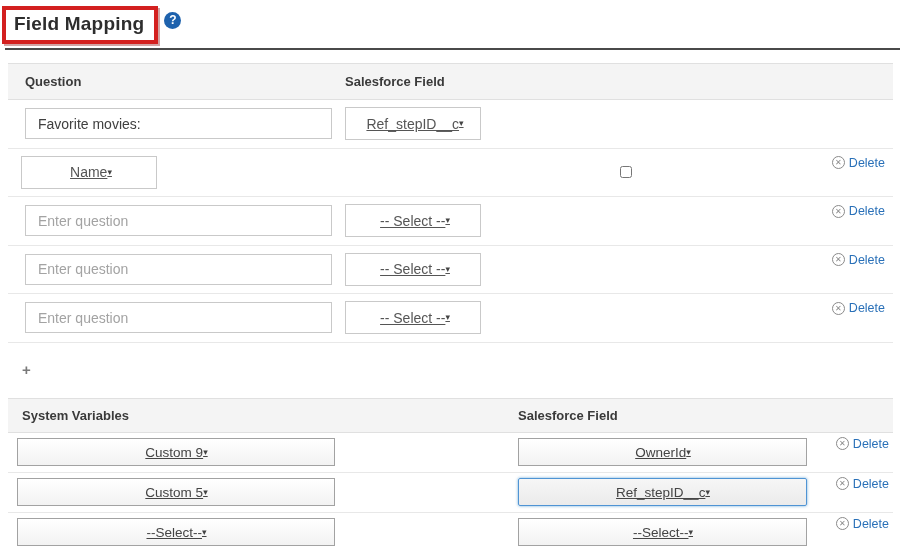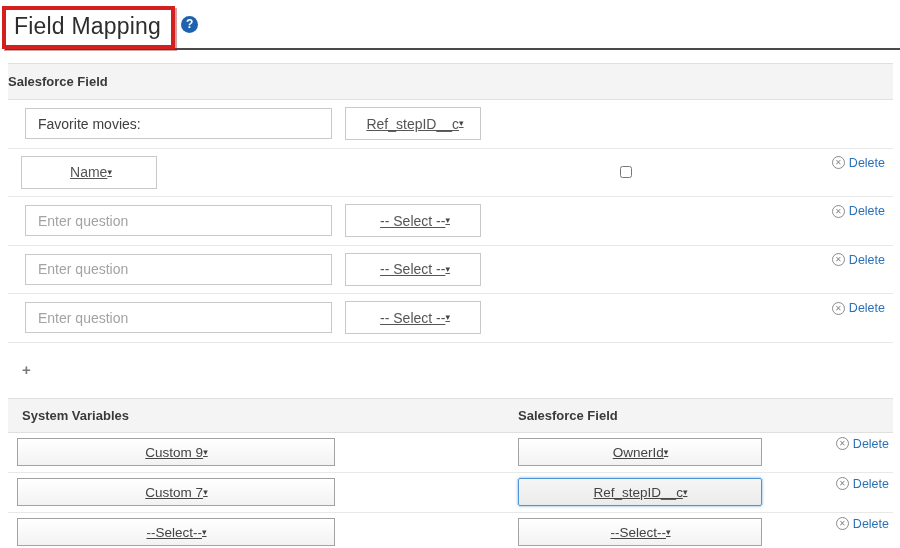--- a/index.html
+++ b/index.html
@@ -4,21 +4,21 @@
 <style>
   * { box-sizing: border-box; margin: 0; padding: 0; }
   html, body { width: 900px; height: 548px; overflow: hidden; background: #fff;
     font-family: "Liberation Sans", sans-serif; color: #555; }
 
   
   .title-bar { padding: 6px 0 0 0; height: 46px; position: relative; }
   .redbox { display: inline-block; border: 4px solid #d3201f;
     box-shadow: 2px 2px 0 rgba(140,25,25,.4);
     padding: 3px 10px 5px 8px; margin-left: 2px; background: #fff; }
-  .page-title { font-size: 23px; font-weight: normal; color: #2d2d2d; letter-spacing: .2px; }
+  .page-title { font-size: 19px; font-weight: bold; color: #2d2d2d; letter-spacing: .2px; }
   .help-icon { display: inline-flex; width: 17px; height: 17px; border-radius: 50%;
     background: #1e62ad; color: #fff; font-size: 12px; font-weight: bold;
     align-items: center; justify-content: center; margin-left: 6px; vertical-align: 6px; }
   .title-hr { border: none; border-top: 2px solid #4a4a4a; margin: 2px 0 0 5px; }
 
   
   .tbl { margin-left: 8px; width: 885px; }
   .tbl-head { display: flex; align-items: center; background: #f4f4f4;
     border-top: 1px solid #e0e0e0; border-bottom: 1px solid #e0e0e0;
     font-size: 13px; font-weight: bold; color: #3a3a3a; }
@@ -56,37 +56,38 @@
   .plus-icon { color: #7a7a7a; font-size: 15px; font-weight: bold; }
 
   .t2 { margin-top: 19px; }
   .t2 .tbl-head { height: 35px; }
   .h-var { flex: 0 0 510px; padding-left: 14px; }
   .t2-row { position: relative; display: flex; align-items: center; height: 40px;
     border-bottom: 1px solid #e8e8e8; }
   .t2-select { height: 28px; font-size: 13.5px; padding: 0 9px 0 10px;
     border: 1px solid #a2a2a2; background: linear-gradient(#ffffff, #f2f2f2); color: #444; }
   .t2-sel-var { margin-left: 9px; width: 318px; }
-  .t2-sel-field { margin-left: 183px; width: 244px; }
+  .t2-sel-field { margin-left: 183px; width: 289px; }
   .t2-select.focused { border: 1px solid #4f94d4; border-radius: 2px;
     box-shadow: 0 0 3px rgba(60,140,200,.75); background: linear-gradient(#f6f6f6, #ebebeb); }
   .t2 .delete-link { top: 4px; right: 4px; }
 </style>
 </head>
 <body>
 
 
 
 <div class="title-bar">
   <span class="redbox"><span class="page-title">Field Mapping</span></span><span class="help-icon">?</span>
 </div>
 <hr class="title-hr">
 
 <div class="tbl t1">
   <div class="tbl-head">
+    <div class="h-question">Question</div>
     <div class="h-field">Salesforce Field</div>
   </div>
   <div id="t1-rows">
       <div class="t1-row">
         <input class="q-input" type="text" value="Favorite movies:" placeholder="" style="">
         <div class="fake-select t1-select">
           <span>Ref_stepID__c</span>
           <span class="caret">▾</span>
         </div>
       </div>
@@ -156,21 +157,21 @@
           <span>OwnerId</span>
           <span class="caret">▾</span>
         </div>
         <a class="delete-link">
           <span class="del-icon">✕</span>
           <span>Delete</span>
         </a>
       </div>
       <div class="t2-row">
         <div class="fake-select t2-select t2-sel-var">
-          <span>Custom 7</span>
+          <span>Custom 5</span>
           <span class="caret">▾</span>
         </div>
         <div class="fake-select t2-select t2-sel-field focused">
           <span>Ref_stepID__c</span>
           <span class="caret">▾</span>
         </div>
         <a class="delete-link">
           <span class="del-icon">✕</span>
           <span>Delete</span>
         </a>

